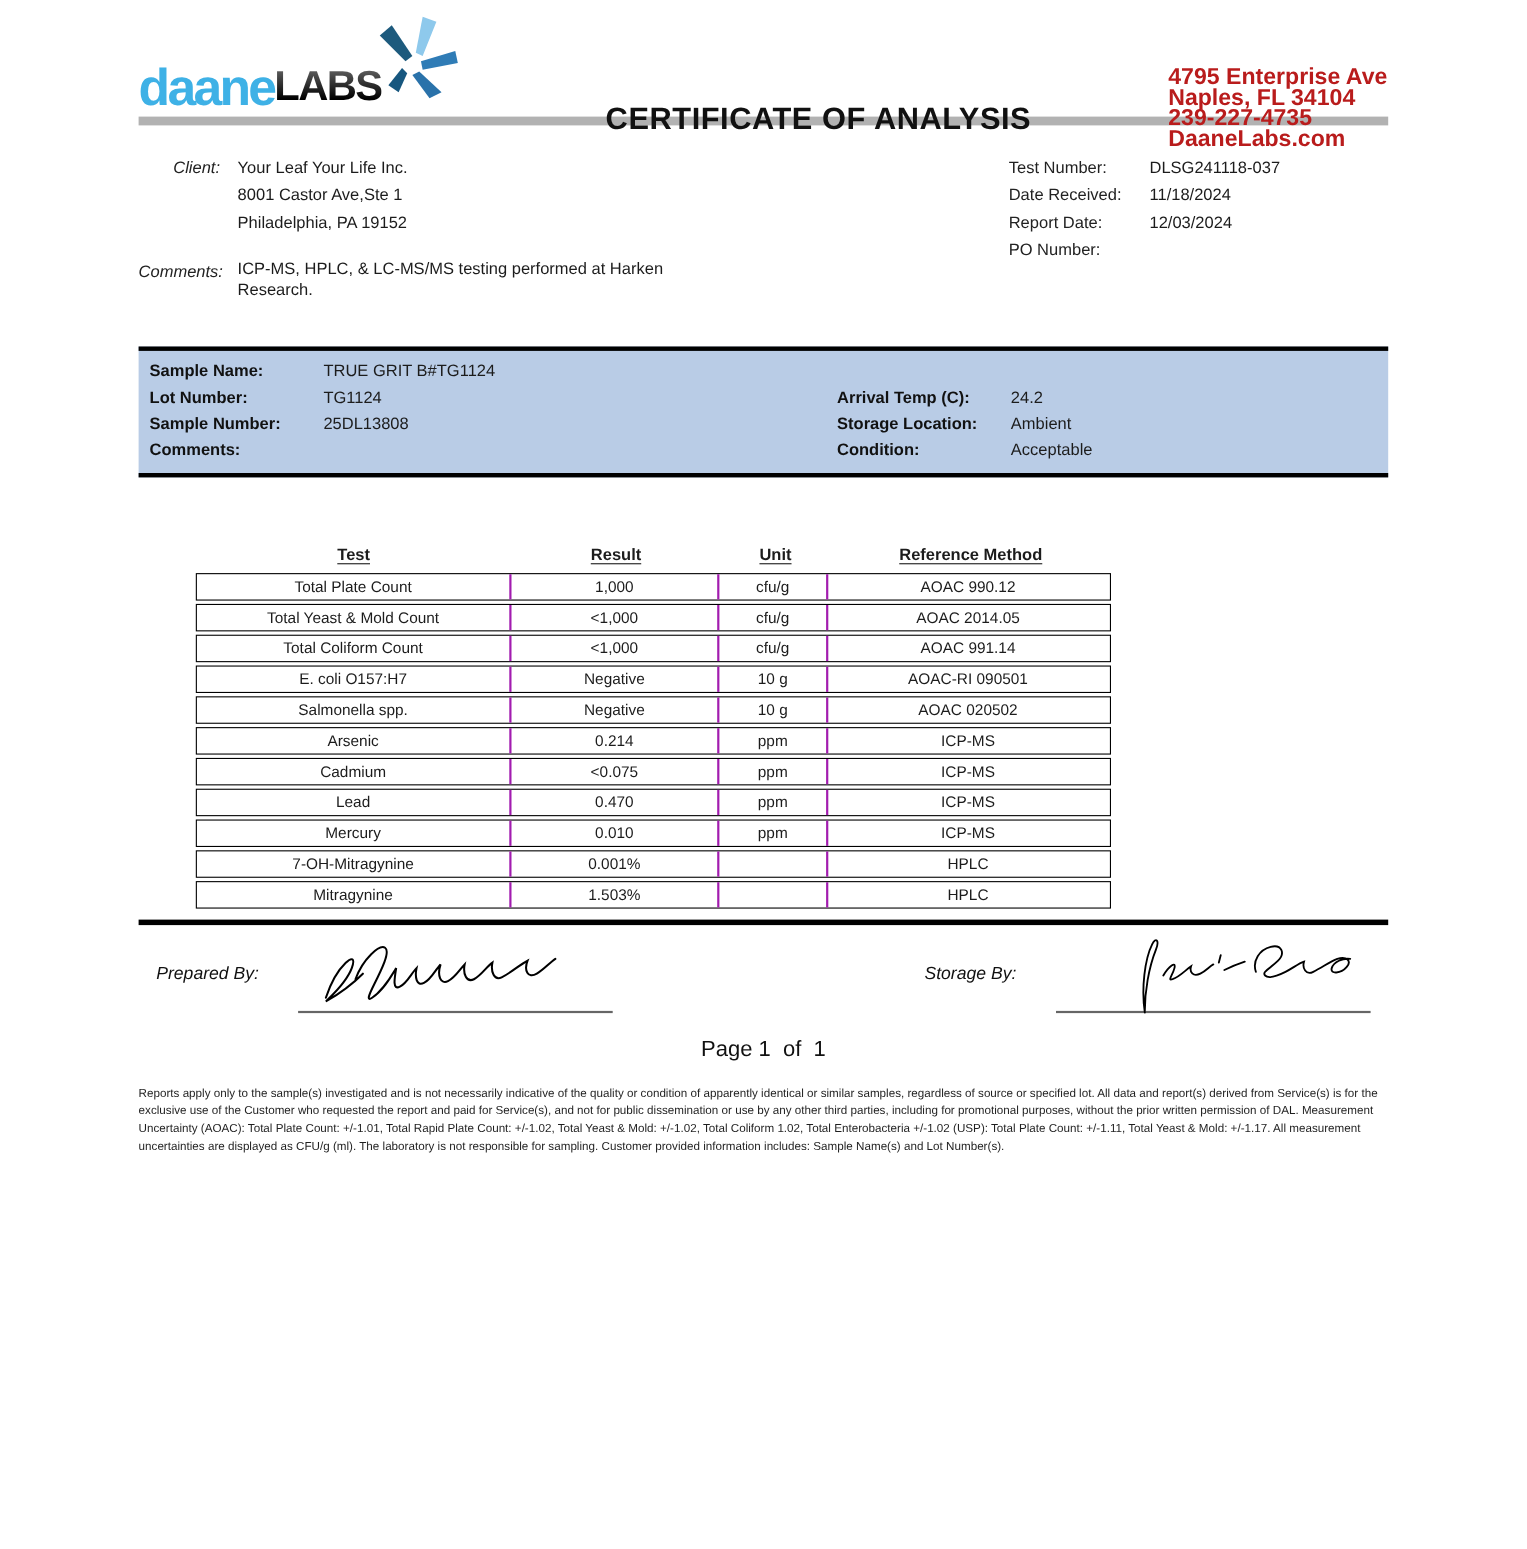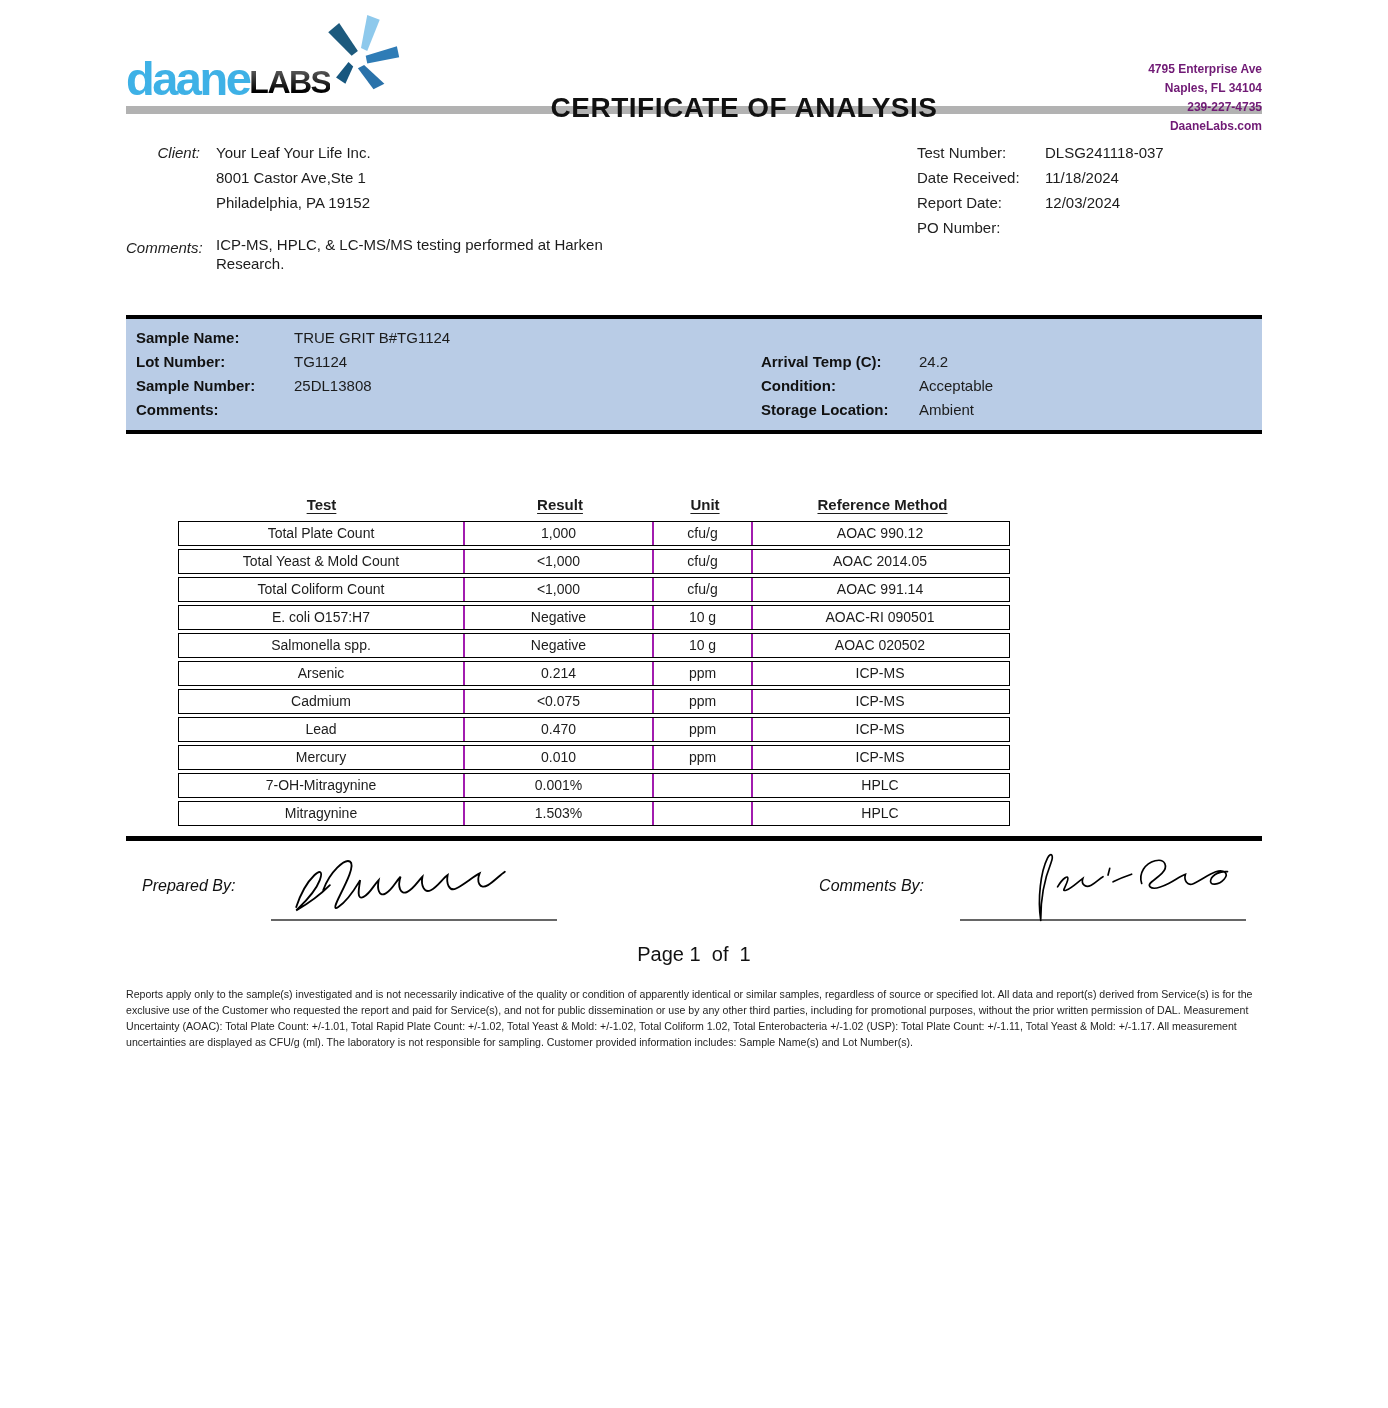--- a/index.html
+++ b/index.html
@@ -5,27 +5,27 @@
   * { margin:0; padding:0; box-sizing:border-box; }
   html,body { background:#ffffff; }
   body { font-family:"Liberation Sans", sans-serif; color:#1c1c1c; }
   .sheet { position:relative; width:1388px; height:1408px; background:#fff; overflow:hidden; }
   .content { margin:0 126px; width:1136px; }
 
   
   .header { display:flex; padding-top:52px; height:100px; }
   .logo { display:flex; align-items:flex-end; width:300px; }
   .logo-daane { font-size:47px; font-weight:700; letter-spacing:-2.5px; color:#3eb1e6; line-height:0.9; }
-  .logo-labs  { font-size:32px; font-weight:800; letter-spacing:-1.5px;
+  .logo-labs  { font-size:38px; font-weight:800; letter-spacing:-1.5px;
                 background:linear-gradient(#6a6a6a,#000 75%); -webkit-background-clip:text; background-clip:text;
                 color:transparent; line-height:1.05;text-decoration:underline; }
   .logo-mark { width:78px; height:86px; margin-left:-8px; margin-bottom:6px; }
   .title-wrap { flex:1; text-align:center; padding-top:40px; }
   .coa-title { font-size:28px; font-weight:700; letter-spacing:0.5px; color:#111; }
-  .addr { width:200px; padding-top:8px; font-size:12px; font-weight:700; line-height:19px; color:#701a75;text-align:right; }
+  .addr { width:200px; padding-top:8px; font-size:21px; font-weight:700; line-height:19px; color:#b91c1c; }
   .hr-gray { height:8px; background:#b2b2b2; margin-top:6px; }
 
   
   .info-section { display:flex; margin-top:26px; }
   .client-block { width:640px; }
   .c-row { display:flex; font-size:15px; line-height:25px; }
   .c-label { width:90px; text-align:right; padding-right:16px; color:#222;font-style:italic; }
   .c-val { width:420px; }
   .comments-row { margin-top:20px; }
   .order-block { margin-left:auto; width:345px; }
@@ -152,26 +152,26 @@
           <div class="b-label">Comments:</div>
           <div class="b-val"></div>
         </div>
       </div>
       <div class="band-right">
         <div class="b-row">
           <div class="b-label">Arrival Temp (C):</div>
           <div class="b-val">24.2</div>
         </div>
         <div class="b-row">
+          <div class="b-label">Storage Location:</div>
+          <div class="b-val">Ambient</div>
+        </div>
+        <div class="b-row">
           <div class="b-label">Condition:</div>
           <div class="b-val">Acceptable</div>
-        </div>
-        <div class="b-row">
-          <div class="b-label">Storage Location:</div>
-          <div class="b-val">Ambient</div>
         </div>
       </div>
     </div>
 
     <div class="table-wrap">
       <div class="t-head">
         <span>Test</span>
         <span>Result</span>
         <span>Unit</span>
         <span>Reference Method</span>
@@ -250,21 +250,21 @@
     <div class="sig-section">
       <div class="sig-group">
         <div class="sig-label">Prepared By:</div>
         <div class="sig-box">
           <svg viewBox="0 0 340 90">
             <path d="M30,70 C42,34 66,16 58,38 C52,54 36,68 30,74 C44,66 58,56 70,44 M62,50 C70,28 88,12 94,16 C100,20 90,40 82,56 C76,68 74,74 80,70 C92,62 100,48 106,38 C104,50 102,62 110,58 C118,54 122,44 128,38 C126,48 128,58 136,54 C144,50 148,40 154,34 C150,46 154,56 162,52 C170,48 174,40 180,34 C178,44 182,54 190,50 C198,46 204,36 210,32 C208,42 212,52 220,48 C230,43 240,34 248,30 C244,40 248,50 258,44 C266,39 272,32 278,28" stroke="#000" fill="none" stroke-width="2.2" stroke-linecap="round"></path>
           </svg>
         </div>
       </div>
       <div class="sig-group right">
-        <div class="sig-label">Comments By:</div>
+        <div class="sig-label">Storage By:</div>
         <div class="sig-box">
           <svg viewBox="0 0 340 90">
             <path d="M96,86 C92,60 96,28 104,12 C108,4 112,8 108,18 C100,38 96,64 96,84 M116,46 C122,36 130,30 128,38 C126,46 120,52 126,50 C134,47 140,40 146,36 C144,42 148,48 156,44 C162,41 166,36 170,34 M176,32 L178,24 M182,40 C190,36 198,33 204,31 M216,42 C212,30 220,18 232,15 C244,12 248,22 240,30 C232,38 222,42 226,46 C230,50 240,46 248,42 C256,38 262,33 268,31 C266,38 270,46 278,42 C288,37 296,31 304,28 C314,25 320,30 314,37 C308,44 296,45 298,38 C300,31 310,27 318,28" stroke="#000" fill="none" stroke-width="2" stroke-linecap="round"></path>
           </svg>
         </div>
       </div>
     </div>
 
     <div class="page-num">Page 1  of  1</div>
 

